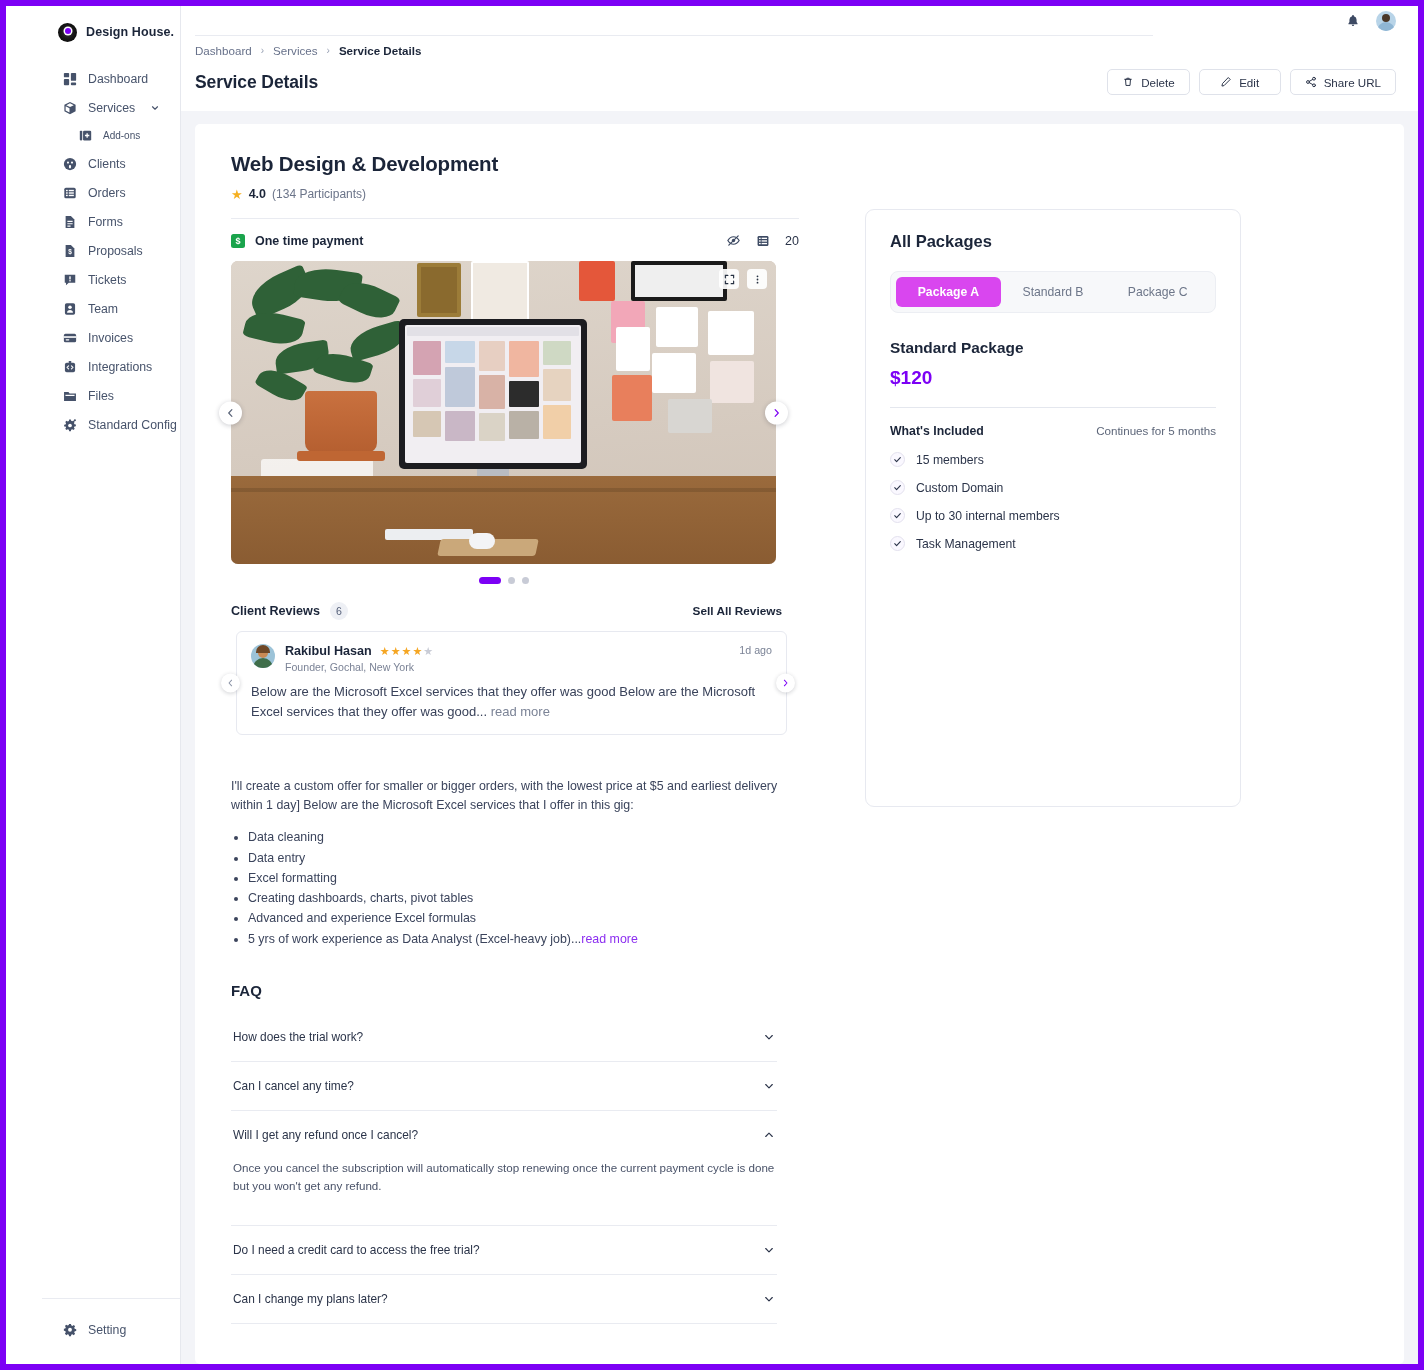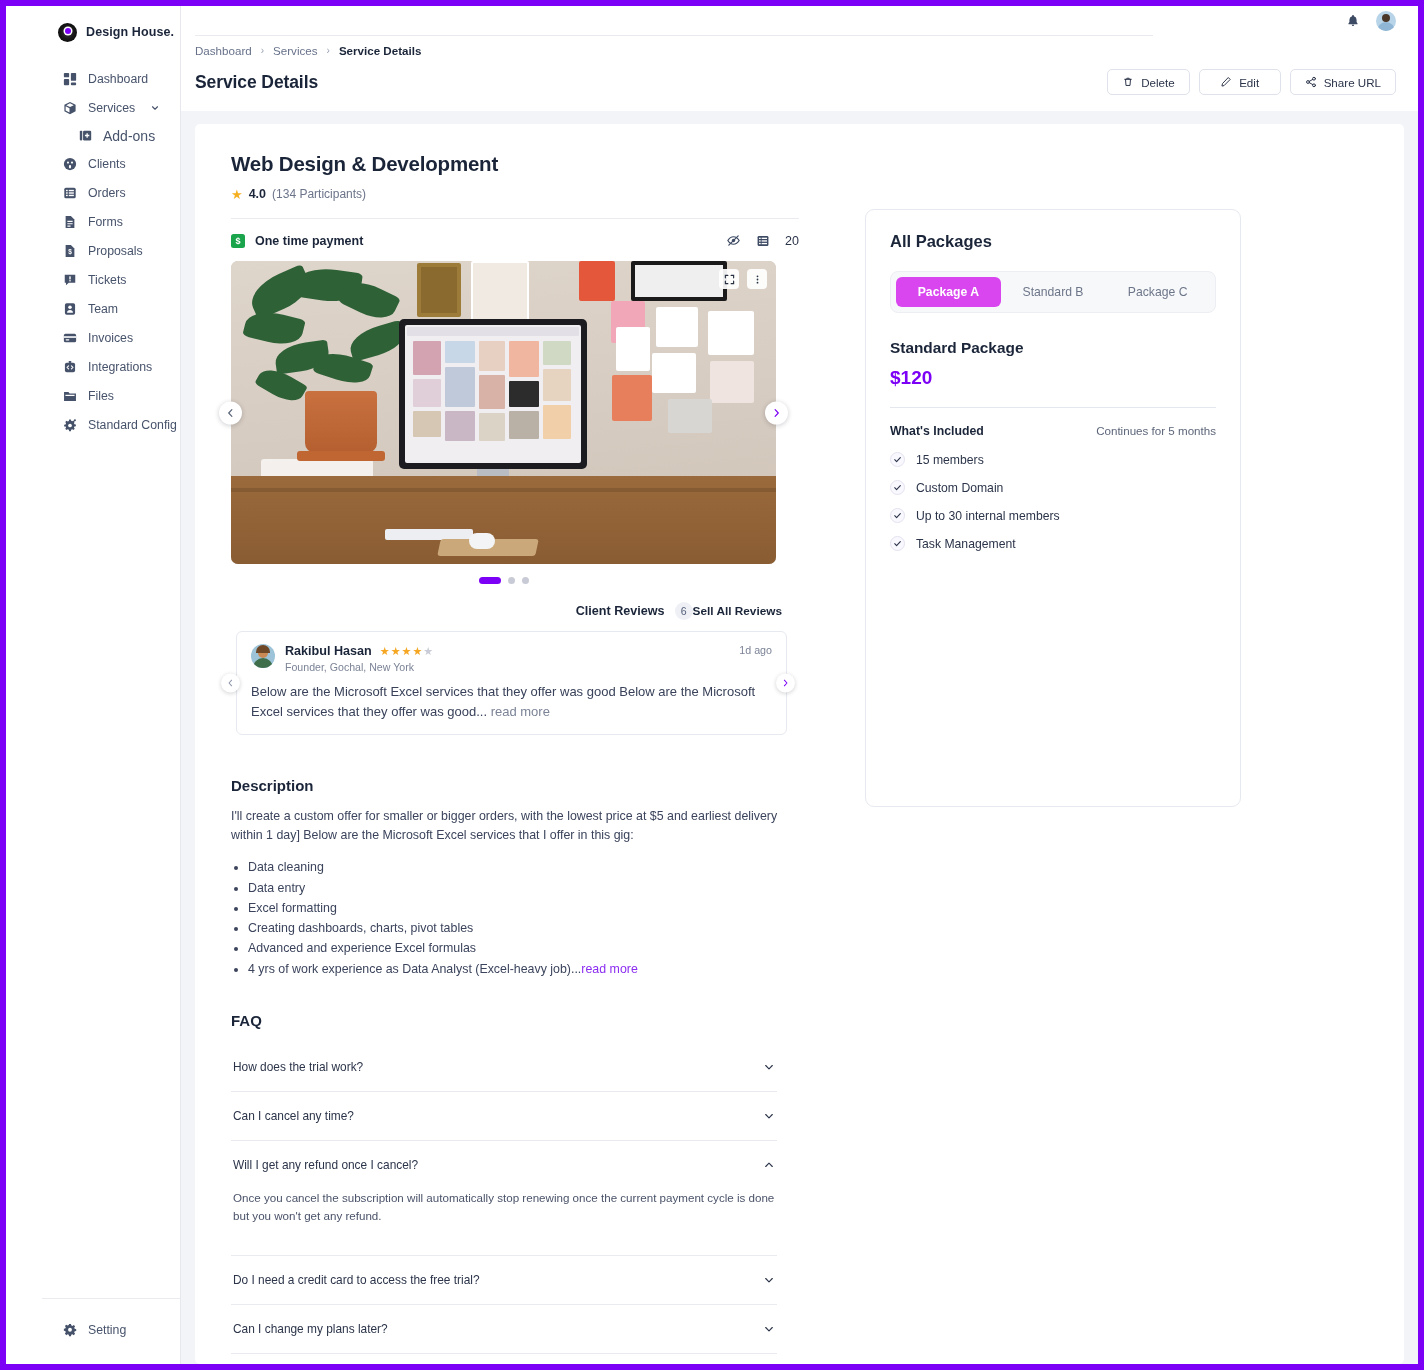--- a/index.html
+++ b/index.html
@@ -51,21 +51,21 @@
   }
   .nav { padding-top: 6px; }
   .nav-item {
     display: flex; align-items: center; gap: 11px;
     height: 29px;
     padding-left: 20px;
     color: #47536b;
     font-size: 12.3px;
     cursor: pointer;
   }
-  .nav-item.sub { padding-left: 36px; font-size: 14px; height: 27px; gap: 10px;}
+  .nav-item.sub { padding-left: 36px; font-size: 10px; height: 27px; gap: 10px;}
   .nav-icon {
     width: 15px; height: 15px; flex: 0 0 15px;
     display: flex; align-items: center; justify-content: center;
     color: #46526a;
   }
   .nav-icon svg { display:block; }
   .chev-small { margin-left: 4px; color: #46526a; display:flex; }
   .nav-spacer { flex: 1 1 auto; }
   .sidebar-footer {
     border-top: 1px solid #e9ebf1;
@@ -211,21 +211,21 @@
     width: 20px; height: 20px; border-radius: 4px; background: rgba(255,255,255,.92);
     display: flex; align-items: center; justify-content: center;
     cursor: pointer; color: #273142;
   }
   .dots { display: flex; gap: 7px; justify-content: center; margin-top: 13px; width:545px; }
   .dot { width: 7px; height: 7px; border-radius: 4px; background: #c8cbd6; cursor: pointer; }
   .dot.active { width: 22px; background: #7c00f5; }
 
   
   .rev-head {
-    display: flex; align-items: center; justify-content: flex-end;
+    display: flex; align-items: center; justify-content: space-between;
     margin-top: 18px; width: 551px;
   }
   .rev-head-left { display: flex; align-items: center; gap: 10px; }
   .rev-title { font-size: 12.6px; font-weight: bold; color: #1b2539; }
   .rev-count {
     min-width: 18px; height: 18px; border-radius: 9px; background: #eef0f5;
     display: flex; align-items: center; justify-content: center;
     font-size: 10.6px; color: #55607a; padding: 0 5px;
   }
   .rev-all { font-size: 11.8px; font-weight: bold; color: #1b2539; cursor: pointer; }
@@ -735,29 +735,28 @@
                 </svg>
             </span>
             <span class="rev-nav r">
               <svg width="9" height="9" viewBox="0 0 16 16" fill="none" stroke="currentColor" stroke-width="1.8" stroke-linecap="round" stroke-linejoin="round">
                   <path d="M6 3l4.6 5L6 13"></path>
                 </svg>
             </span>
           </div>
 
           <div class="desc-wrap">
-            <h2 class="sec-title">Description</h2>
             <p class="desc-p">I'll create a custom offer for smaller or bigger orders, with the lowest price at $5 and earliest delivery within 1 day] Below are the Microsoft Excel services that I offer in this gig:</p>
             <ul class="desc-ul">
               <li>Data cleaning</li>
               <li>Data entry</li>
               <li>Excel formatting</li>
               <li>Creating dashboards, charts, pivot tables</li>
               <li>Advanced and experience Excel formulas</li>
-              <li><span>4 yrs of work experience as Data Analyst (Excel-heavy job)...</span><span class="link-pur">read more</span></li>
+              <li><span>5 yrs of work experience as Data Analyst (Excel-heavy job)...</span><span class="link-pur">read more</span></li>
             </ul>
           </div>
 
           <div class="faq-wrap">
             <h2 class="sec-title">FAQ</h2>
             <div class="faq-list">
 
               <div class="faq-item">
                 <div class="faq-q">
                   <span>How does the trial work?</span>

